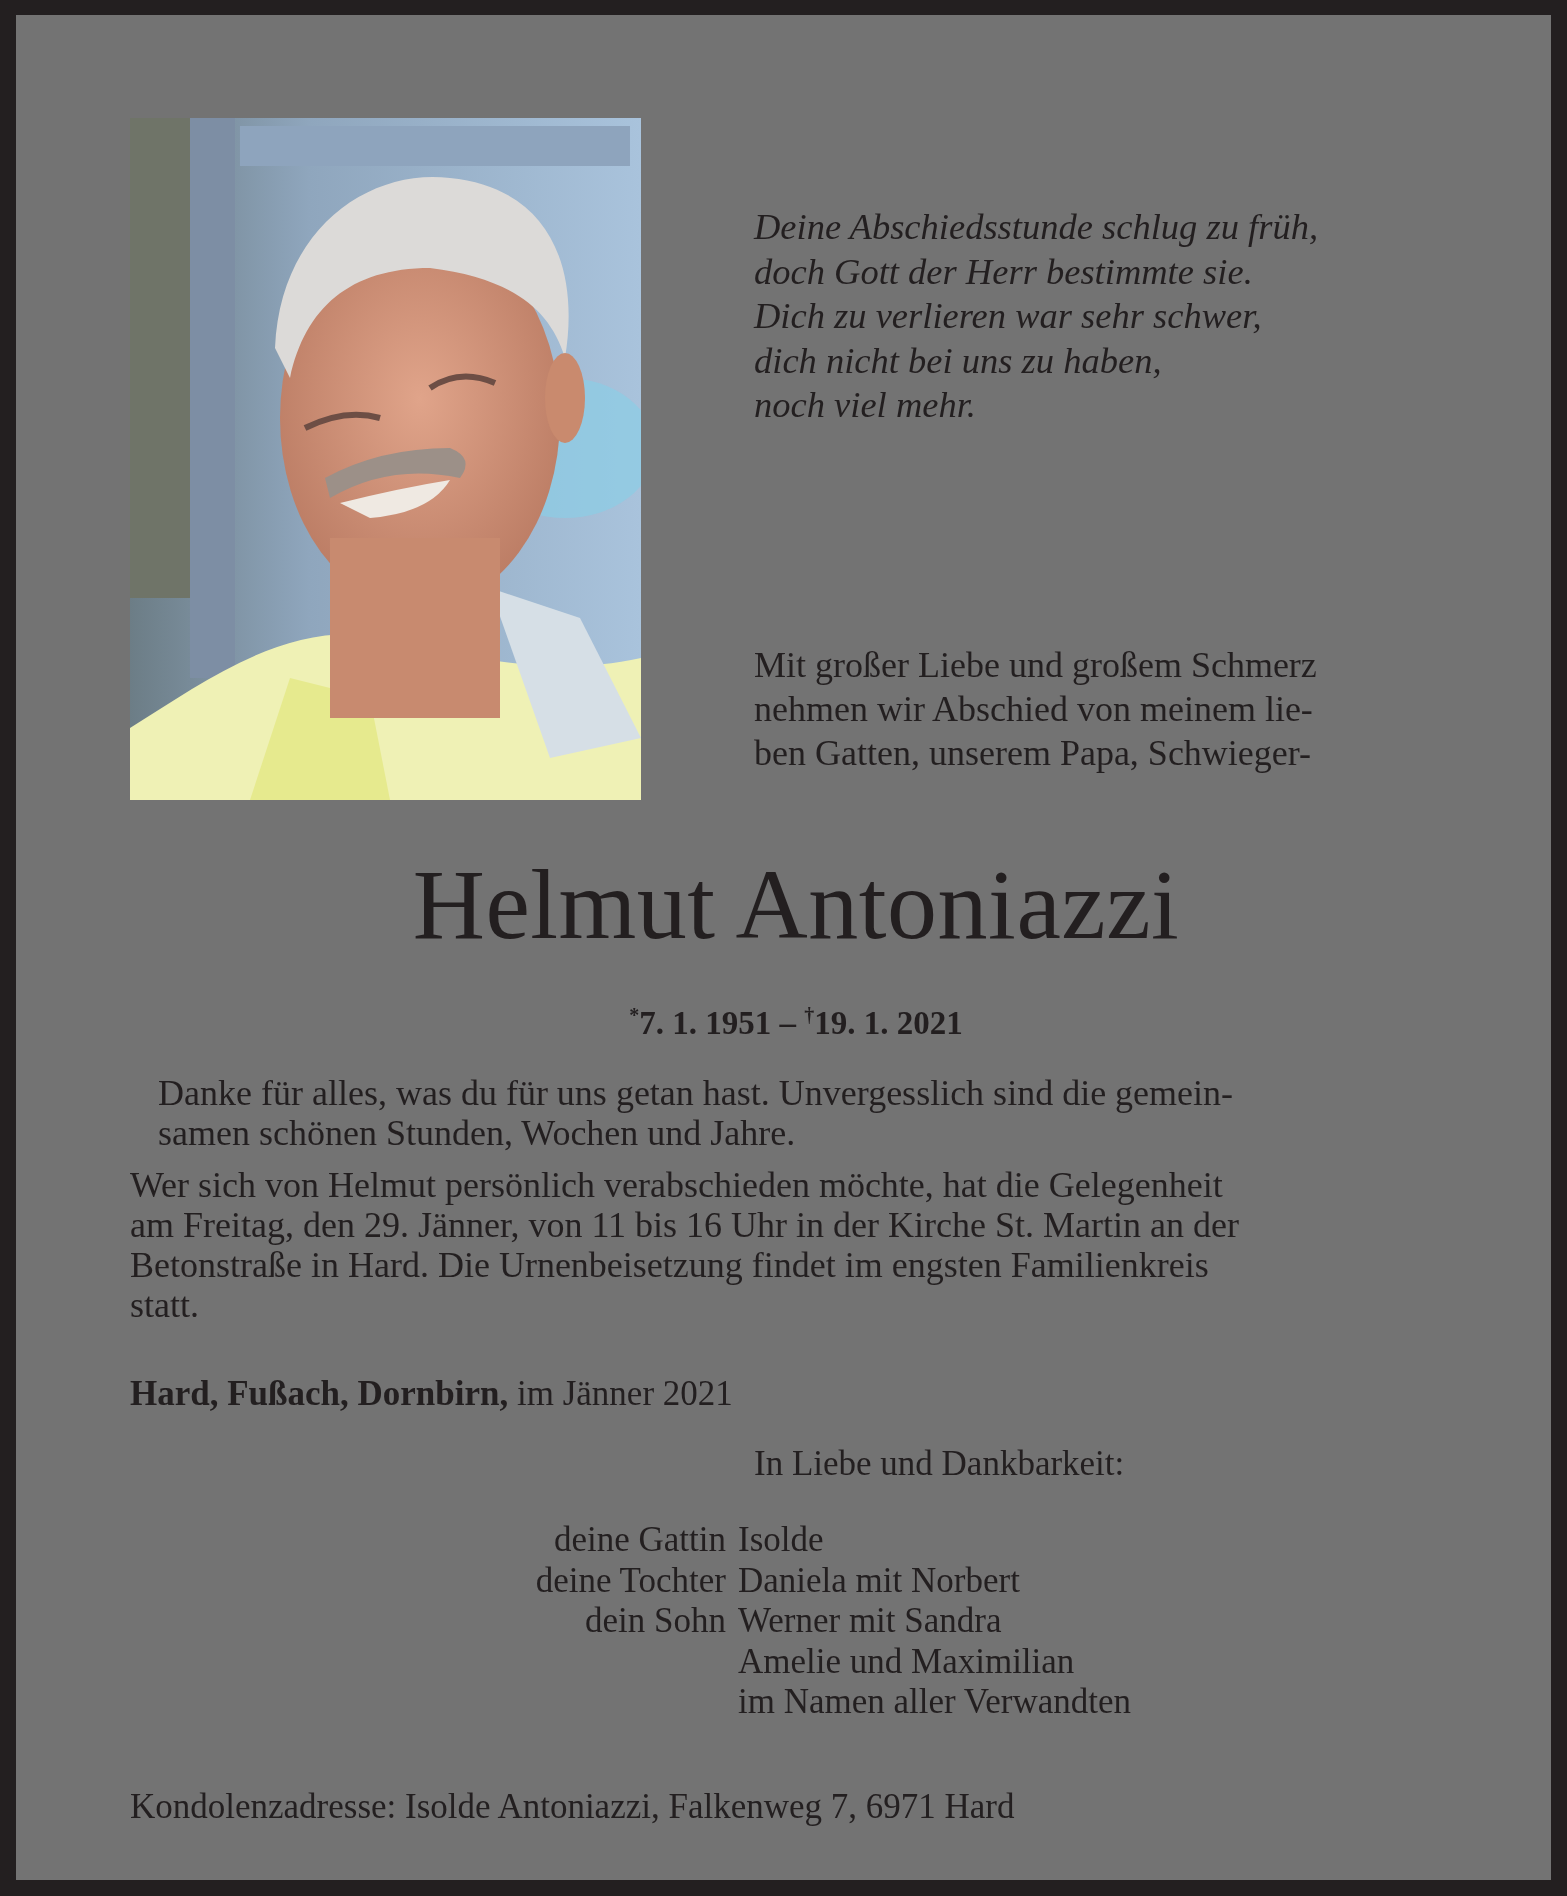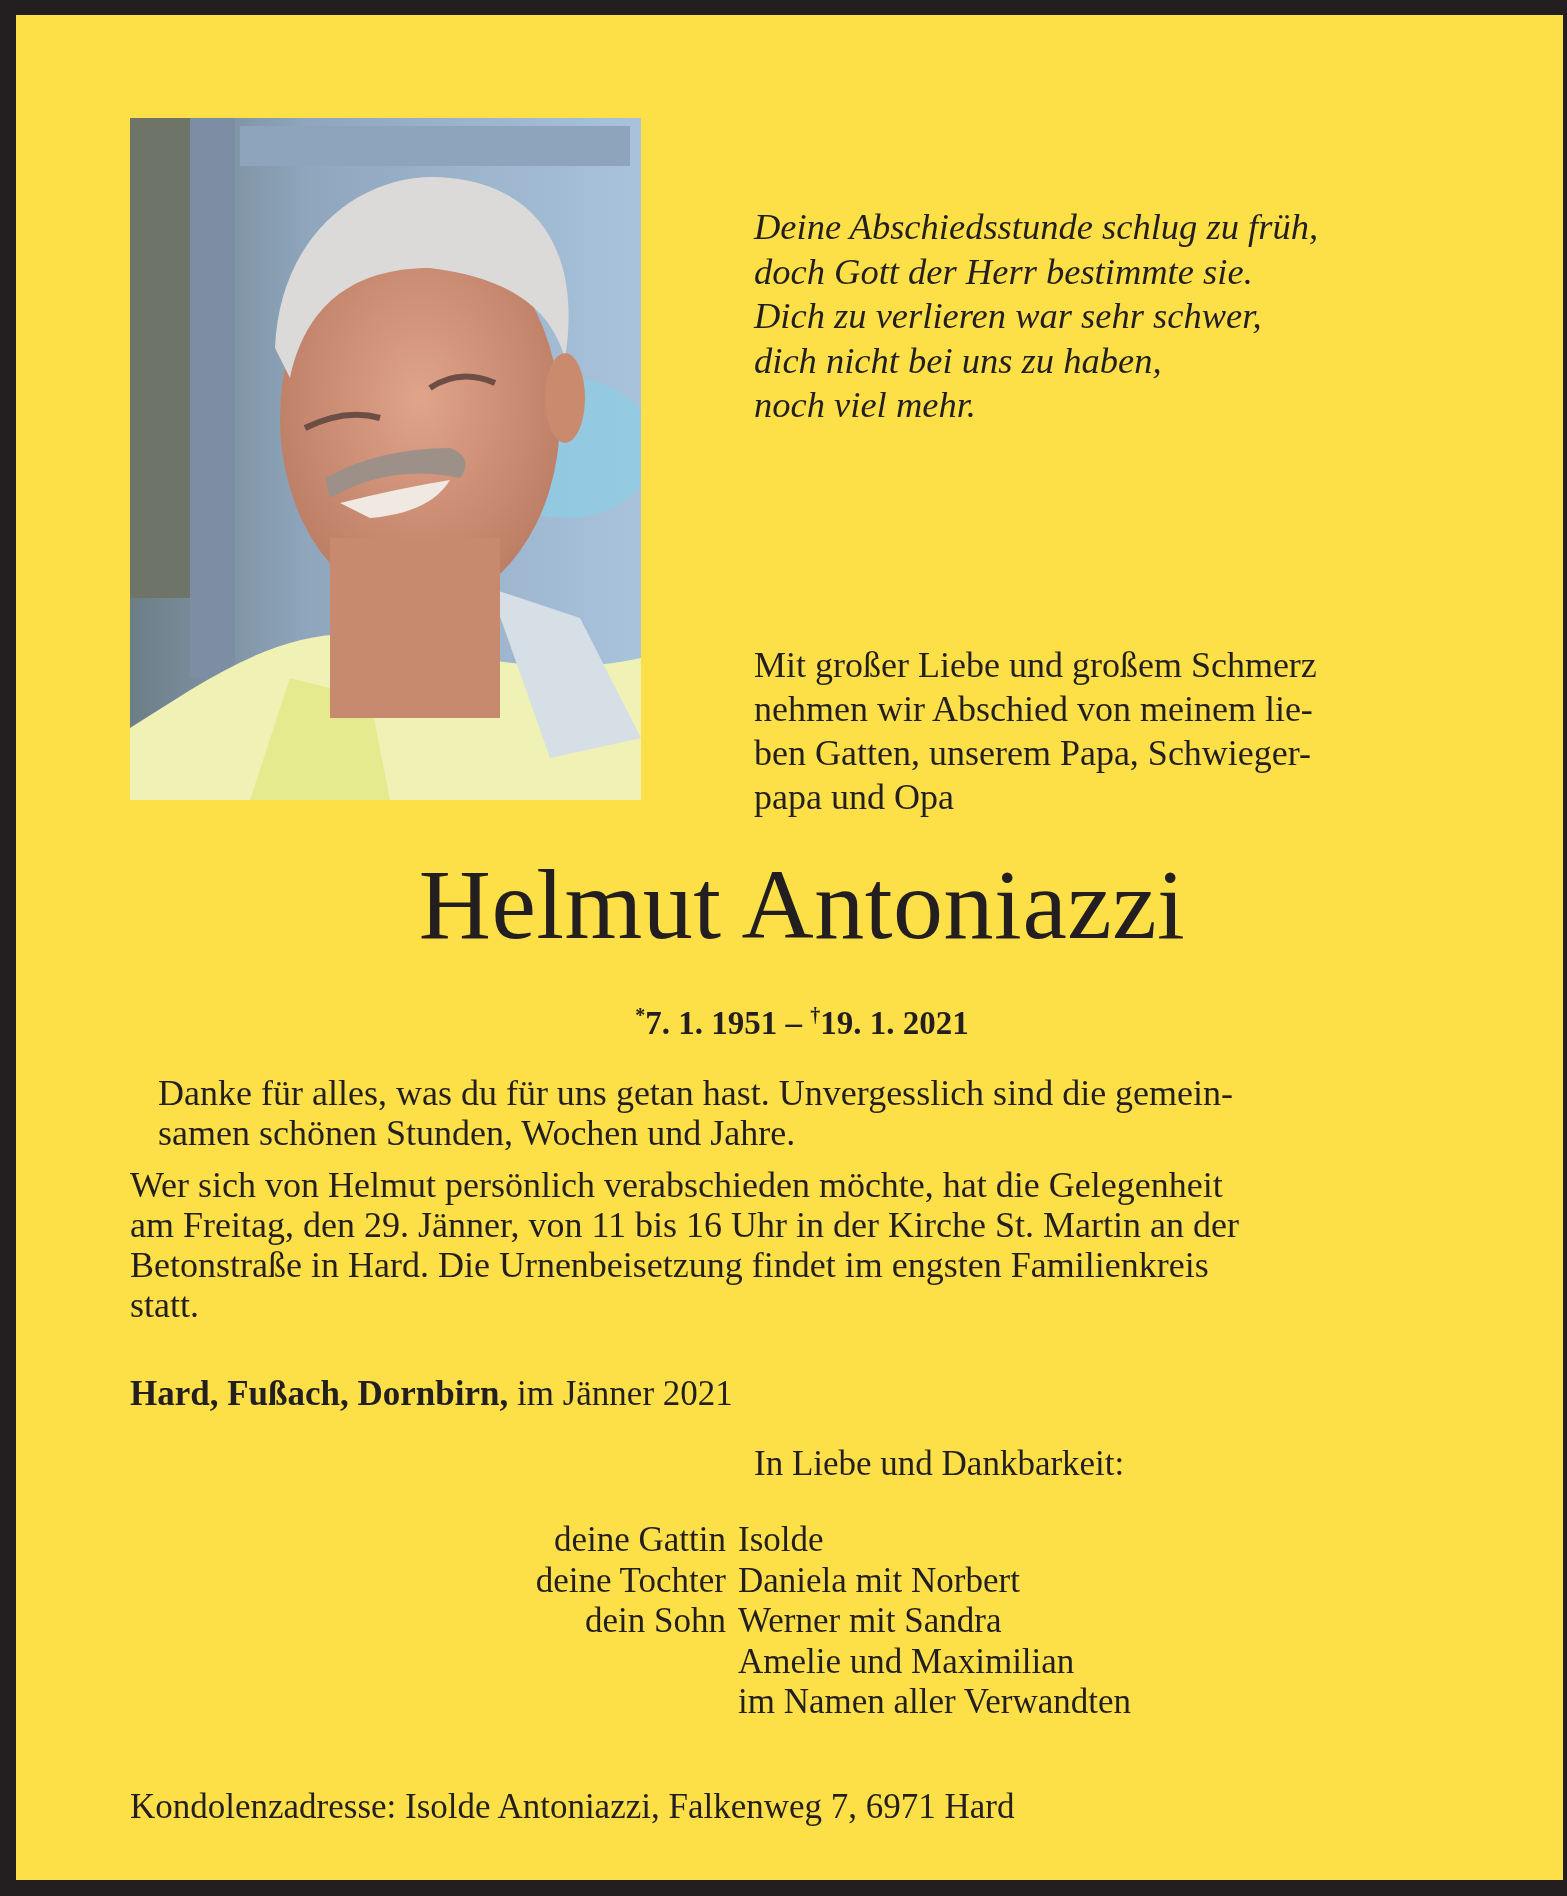--- a/index.html
+++ b/index.html
@@ -6,22 +6,21 @@
   body {
     width:1567px; height:1896px;
     background:#231f20;
     position:relative;
     overflow:hidden;
     font-family:"Liberation Serif","DejaVu Serif",serif;
     color:#231f20;
   }
   .sheet {
     position:absolute; left:16px; top:15px; width:1535px; height:1865px;
-    background:#fde047;
-    padding-left:12px;
+    background:#737373;
   }
   .photo {
     position:absolute; left:114px; top:103px; width:511px; height:682px;
     overflow:hidden;
     background:#9fb3c8;
   }
   .photo svg { width:100%; height:100%; display:block; }
 
   .poem {
     position:absolute; left:738px; top:190px;
@@ -114,21 +113,20 @@
     <div>doch Gott der Herr bestimmte sie.</div>
     <div>Dich zu verlieren war sehr schwer,</div>
     <div>dich nicht bei uns zu haben,</div>
     <div>noch viel mehr.</div>
   </div>
 
   <div class="intro">
     <div>Mit großer Liebe und großem Schmerz</div>
     <div>nehmen wir Abschied von meinem lie-</div>
     <div>ben Gatten, unserem Papa, Schwieger-</div>
-    <div>papa und Opa</div>
   </div>
 
   <div class="name">Helmut Antoniazzi</div>
 
   <div class="dates">
     <sup>*</sup><span>7. 1. 1951</span><span> – </span><sup>†</sup><span>19. 1. 2021</span>
   </div>
 
   <div class="para para1">
     <div>Danke für alles, was du für uns getan hast. Unvergesslich sind die gemein-</div>

